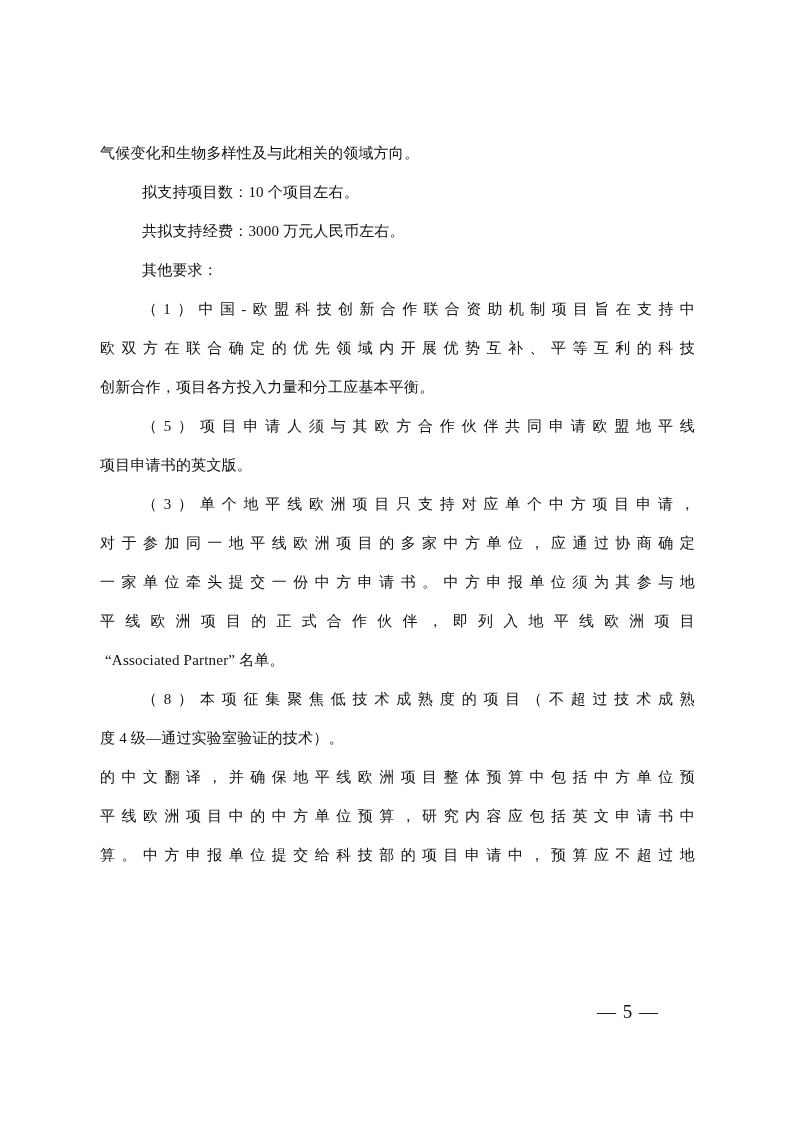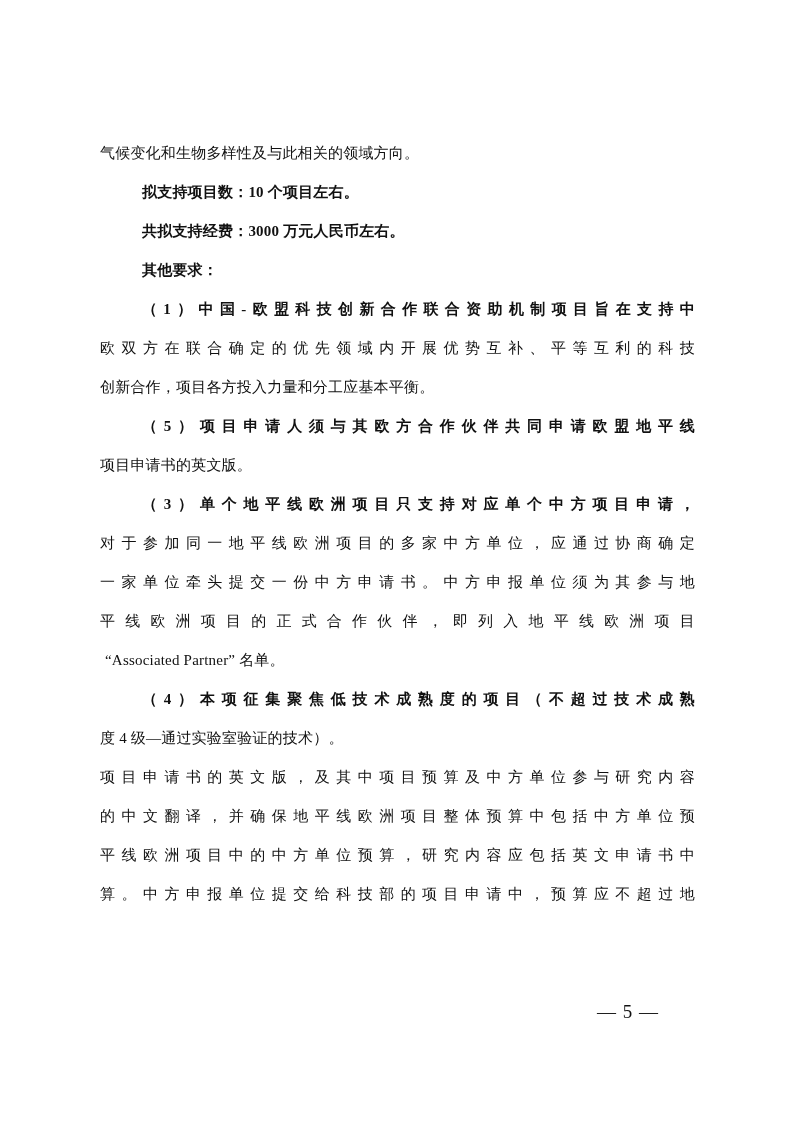--- a/index.html
+++ b/index.html
@@ -34,21 +34,20 @@
     text-align-last: justify;
     text-justify: inter-character;
   }
   
   .end {
     text-align: left;
   }
   
   .indent {
     text-indent: 42px;
-    font-weight: bold;
   }
   
   .indent-sm {
     text-indent: 5px;
   }
   .page-number {
     position: absolute;
     left: 597px;
     top: 1001px;
     font-size: 19px;
@@ -69,22 +68,21 @@
     <div class="line fill indent">（1）中国-欧盟科技创新合作联合资助机制项目旨在支持中</div>
     <div class="line fill">欧双方在联合确定的优先领域内开展优势互补、平等互利的科技</div>
     <div class="line end">创新合作，项目各方投入力量和分工应基本平衡。</div>
     <div class="line fill indent">（5）项目申请人须与其欧方合作伙伴共同申请欧盟地平线</div>
     <div class="line end">项目申请书的英文版。</div>
     <div class="line fill indent">（3）单个地平线欧洲项目只支持对应单个中方项目申请，</div>
     <div class="line fill">对于参加同一地平线欧洲项目的多家中方单位，应通过协商确定</div>
     <div class="line fill">一家单位牵头提交一份中方申请书。中方申报单位须为其参与地</div>
     <div class="line fill">平线欧洲项目的正式合作伙伴，即列入地平线欧洲项目</div>
     <div class="line end indent-sm">“Associated Partner” 名单。</div>
-    <div class="line fill indent">（4）本项征集聚焦低技术成熟度的项目（不超过技术成熟</div>
+    <div class="line fill indent">（8）本项征集聚焦低技术成熟度的项目（不超过技术成熟</div>
     <div class="line end">度 4 级—通过实验室验证的技术）。</div>
-    <div class="line fill">项目申请书的英文版，及其中项目预算及中方单位参与研究内容</div>
     <div class="line fill">的中文翻译，并确保地平线欧洲项目整体预算中包括中方单位预</div>
     <div class="line fill">平线欧洲项目中的中方单位预算，研究内容应包括英文申请书中</div>
     <div class="line fill">算。中方申报单位提交给科技部的项目申请中，预算应不超过地</div>
   </div>
 
   <div class="page-number">— 5 —</div>
 </div>
 
 </body></html>

